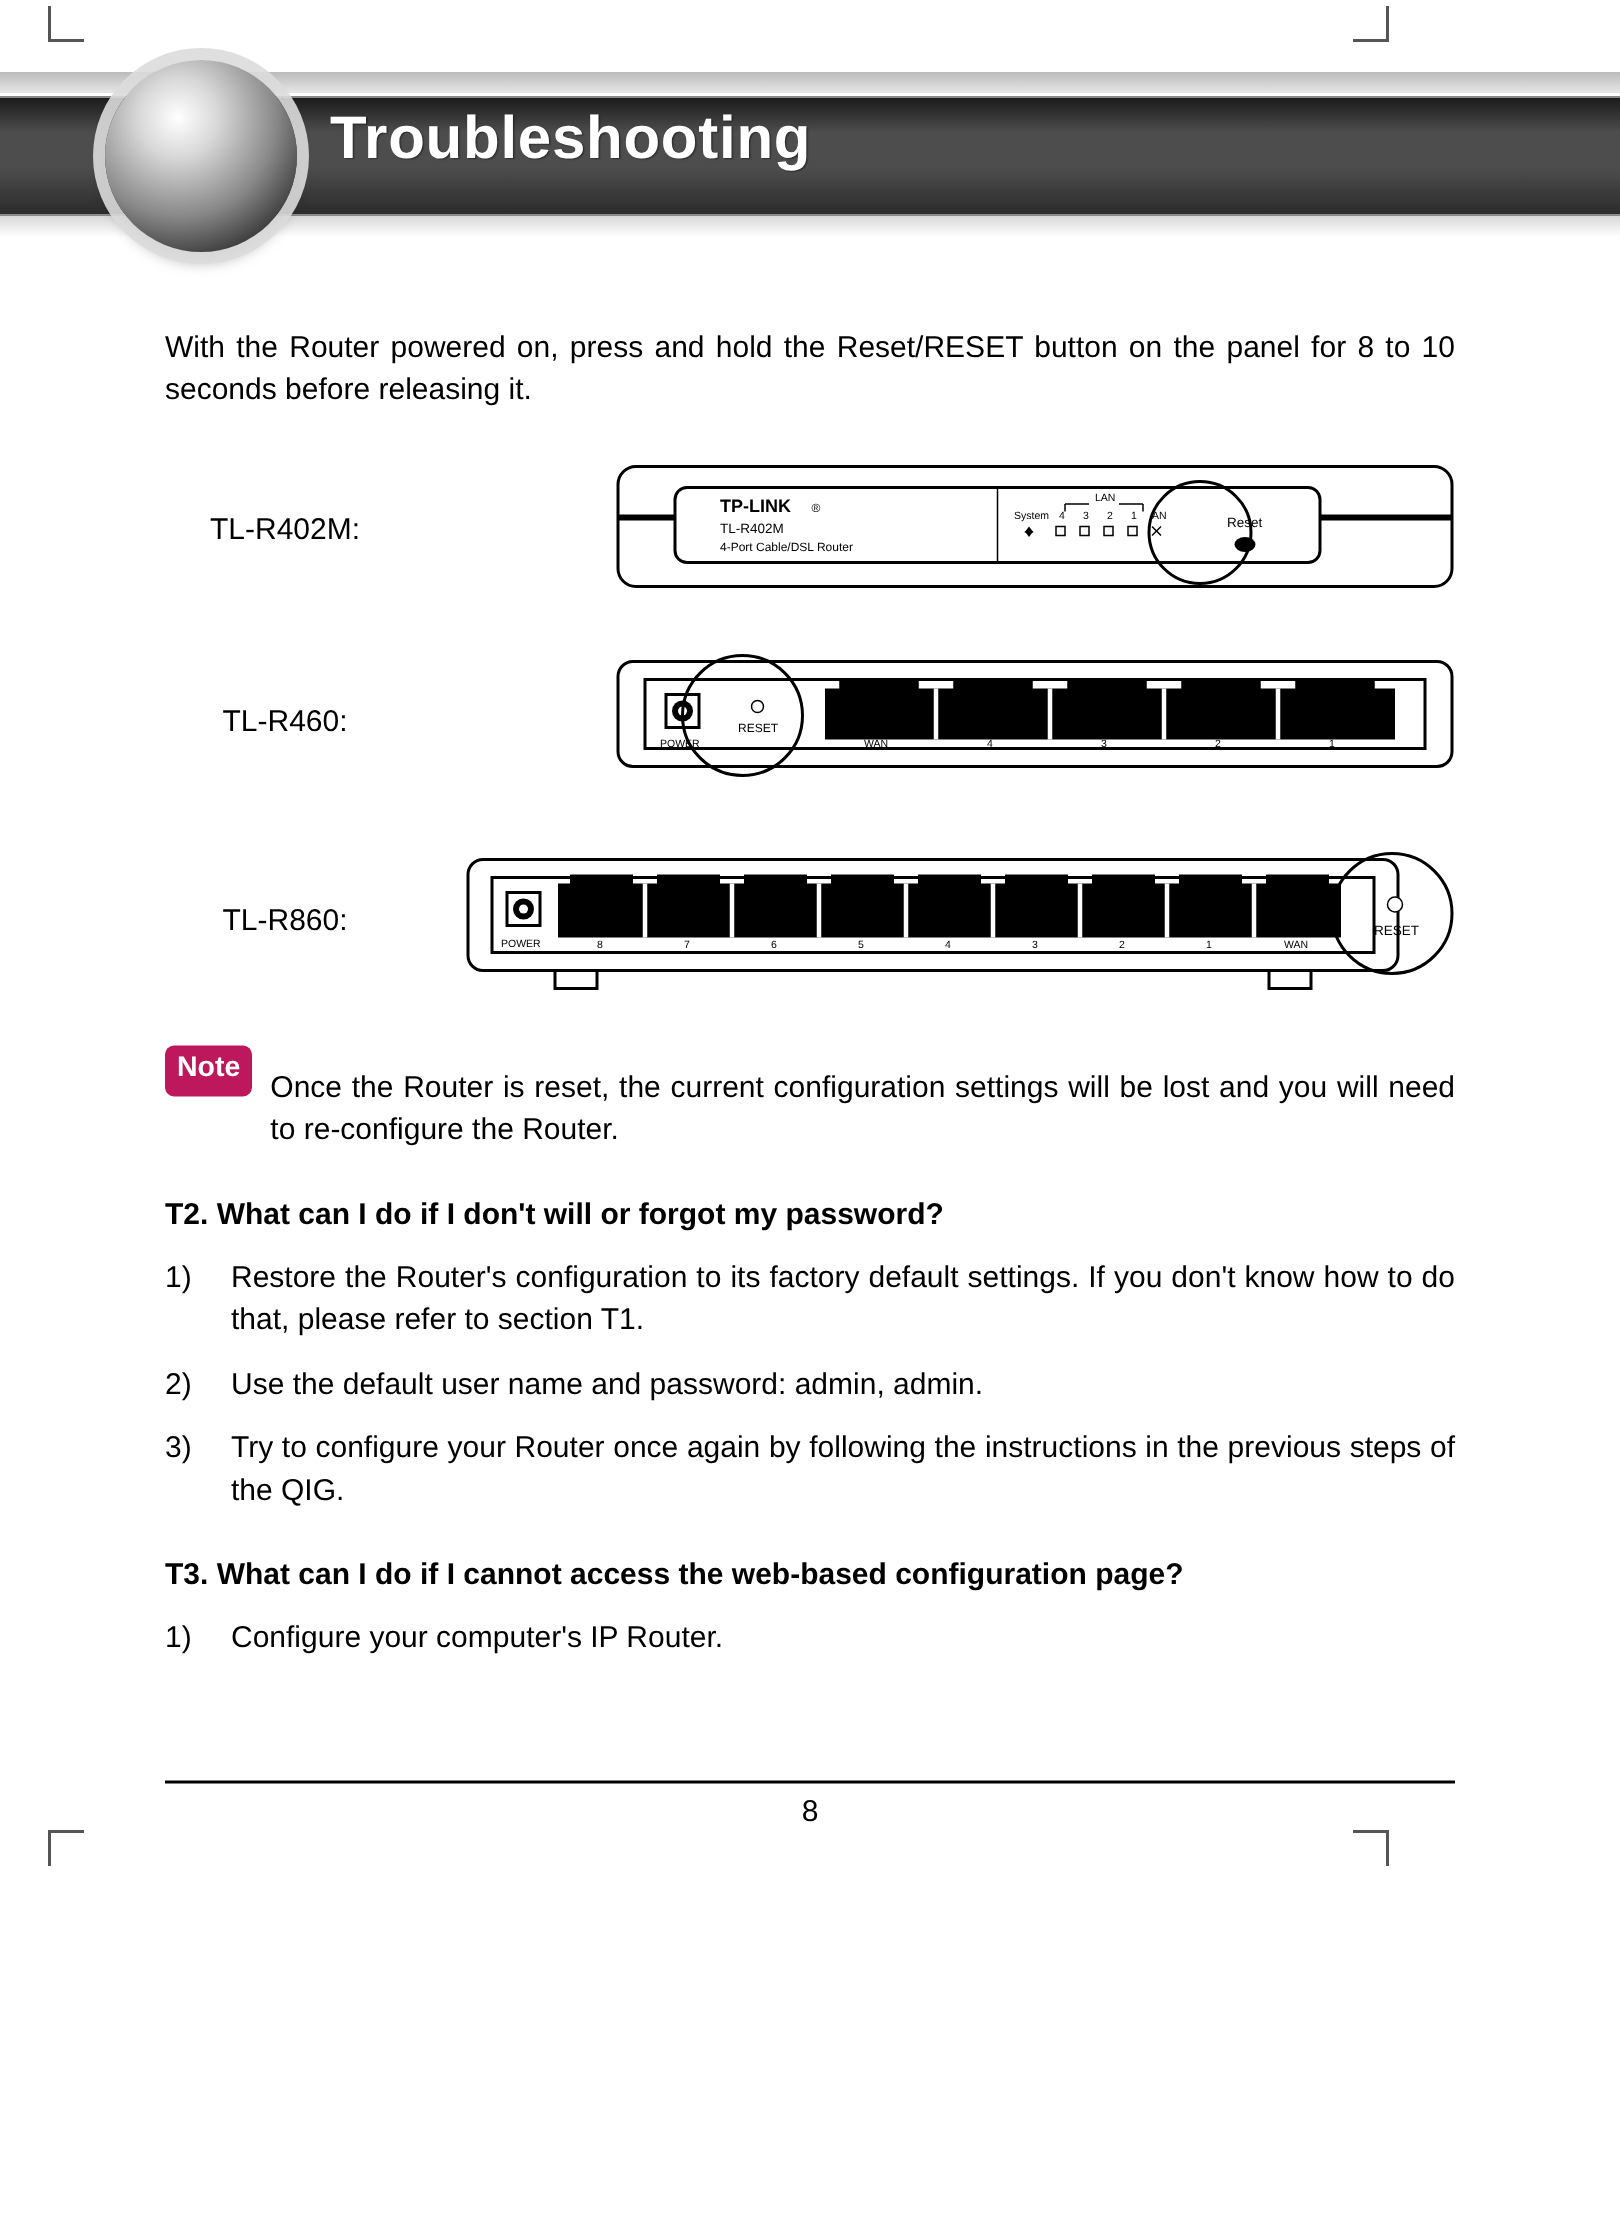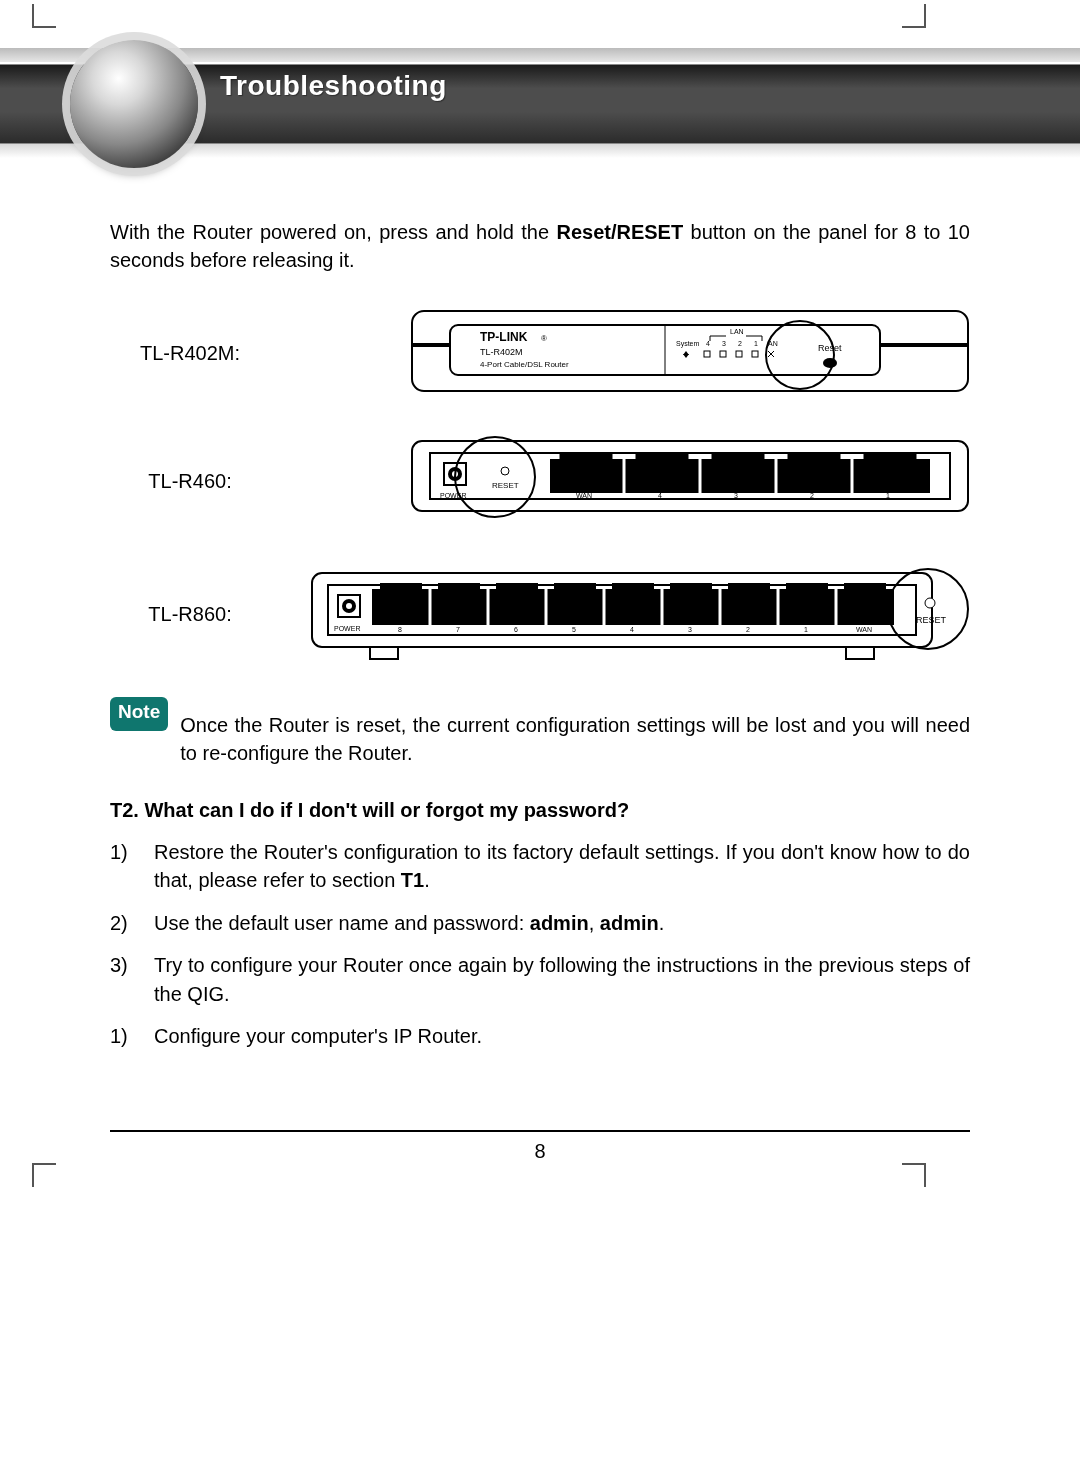--- a/index.html
+++ b/index.html
@@ -74,21 +74,21 @@
     background:
       radial-gradient(circle at 38% 30%, #fff 0%, #d8d8d8 22%, #888 55%, #2a2a2a 85%, #000 100%);
     box-shadow: 0 0 0 8px rgba(220,220,220,0.9), 0 6px 10px rgba(0,0,0,0.35);
   }
   .page-title {
     position: absolute;
     left: 220px;
     top: 24px;
     font-family: "Arial Black", Arial, sans-serif;
     font-weight: 900;
-    font-size: 28px;
+    font-size: 40px;
     color: #fff;
     letter-spacing: 0.5px;
     text-shadow: 1px 1px 1px rgba(0,0,0,0.4);
   }
 
   
   .content {
     padding: 40px 110px 0 110px;
     line-height: 1.42;
   }
@@ -96,21 +96,21 @@
     font-weight: bold;
     margin: 28px 0 14px 0;
   }
   .section-heading:first-child {
     margin-top: 10px;
   }
   .paragraph {
     margin: 12px 0;
     text-align: justify;
   }
-  .b { font-weight: bold; }
+  .b { font-weight: normal; }
 
   
   .diagrams {
     margin: 22px 0 18px 0;
   }
   .dia-row {
     display: flex;
     align-items: center;
     margin: 28px 0;
   }
@@ -126,21 +126,21 @@
   }
   .dia-svg-wrap svg { display:block; }
 
   
   .note-row {
     display: flex;
     margin: 26px 0 10px 0;
   }
   .note-badge {
     flex: 0 0 auto;
-    background: #0f766e;
+    background: #be185d;
     color: #fff;
     font-weight: bold;
     border-radius: 6px;
     padding: 4px 8px;
     height: 26px;
     line-height: 22px;
     margin-right: 12px;
     font-size: 19px;
   }
   .note-text {
@@ -365,20 +365,21 @@
         <span class="li-body">
           <span>Use the default user name and password: </span><span class="b">admin</span><span>, </span><span class="b">admin</span><span>.</span>
         </span>
       </li>
       <li>
         <span class="num">3)</span>
         <span class="li-body">Try to configure your Router once again by following the instructions in the previous steps of the QIG.</span>
       </li>
     </ol>
 
+    <div class="section-heading">T3. What can I do if I cannot access the web-based configuration page?</div>
     <ol class="steps">
       <li>
         <span class="num">1)</span>
         <span class="li-body">Configure your computer's IP Router.</span>
       </li>
     </ol>
   </div>
 
   <div class="footer-rule"></div>
   <div class="page-number">8</div>

